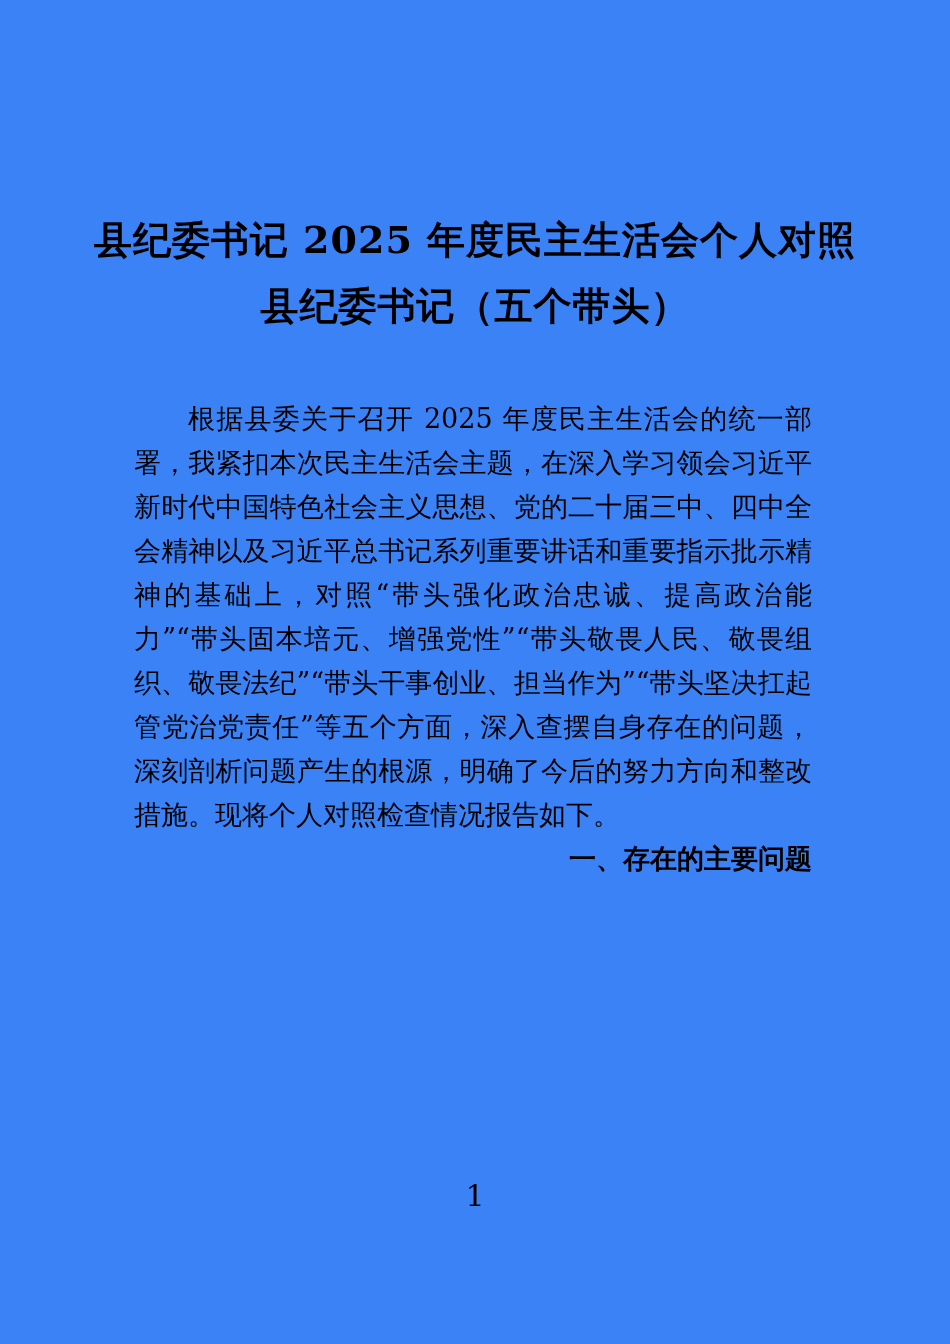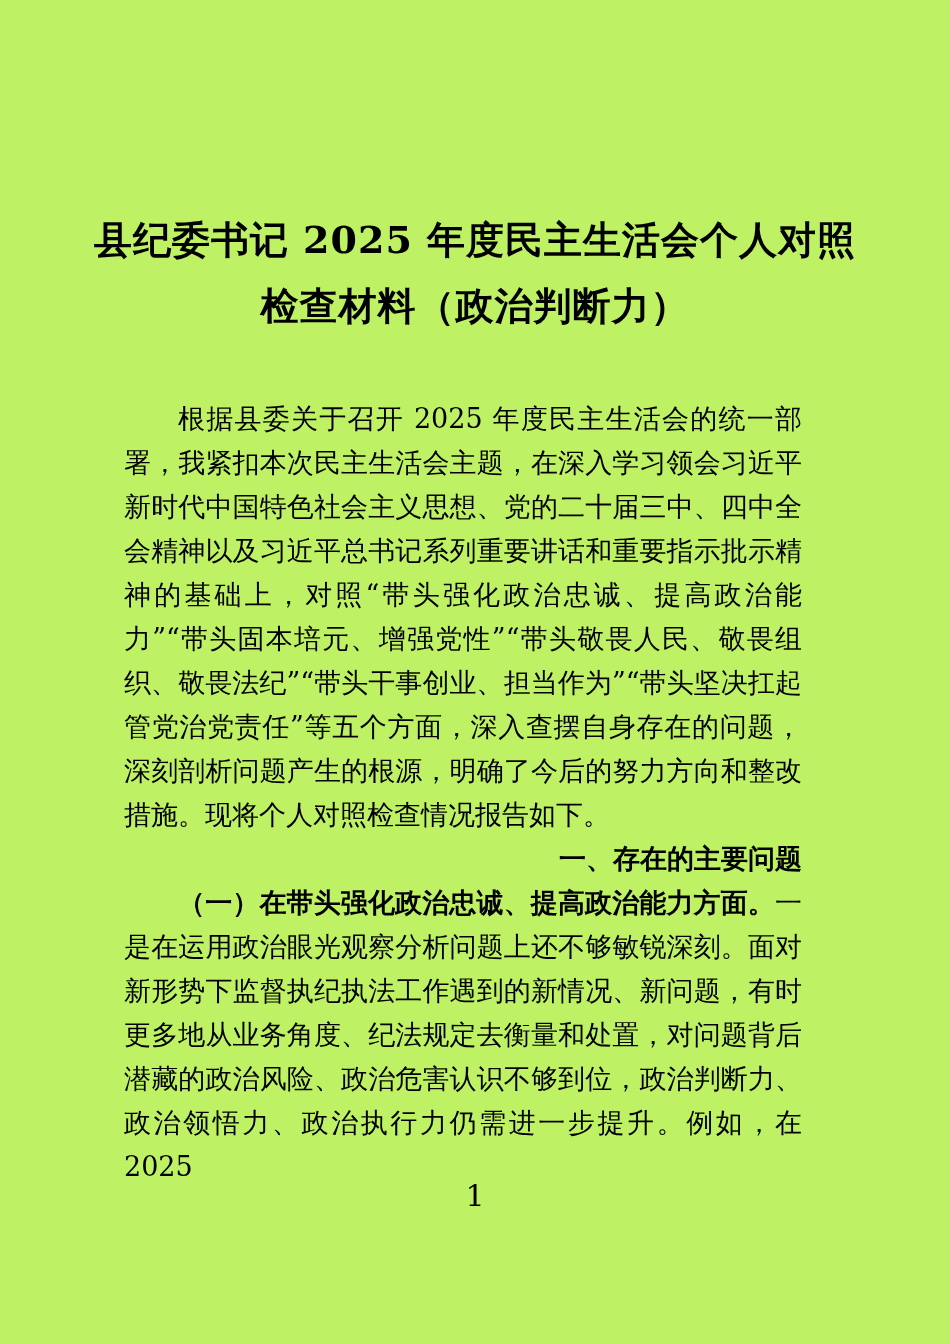--- a/index.html
+++ b/index.html
@@ -4,21 +4,21 @@
 <style>
   html, body {
     margin: 0;
     padding: 0;
     background: #ffffff;
   }
   .page {
     position: relative;
     width: 950px;
     height: 1344px;
-    background: #bef264;
+    background: #3b82f6;
     color: #000000;
     overflow: hidden;
     font-family: "DejaVu Serif", "Liberation Serif", serif;
   }
   .doc-title {
     position: absolute;
     top: 182px;
     left: 0;
     width: 100%;
     text-align: center;
@@ -26,21 +26,21 @@
     font-size: 38px;
     line-height: 66px;
     font-family: "DejaVu Serif", "Liberation Serif", serif;
     letter-spacing: 1px;
   }
   .doc-title .title-line {
     display: block;
   }
   .doc-body {
     position: absolute;
-    left: 124px;
+    left: 134px;
     top: 397px;
     width: 678px;
     font-size: 27px;
     line-height: 44px;
     text-align: justify;
     text-justify: inter-character;
   }
   .doc-body p {
     margin: 0;
     padding: 0;
@@ -70,26 +70,25 @@
     font-family: "DejaVu Serif", "Liberation Serif", serif;
   }
 </style>
 </head>
 <body>
 
 <div class="page">
 
   <h1 class="doc-title">
     <span class="title-line">县纪委书记 2025 年度民主生活会个人对照</span>
-    <span class="title-line">检查材料（政治判断力）</span>
+    <span class="title-line">县纪委书记（五个带头）</span>
   </h1>
 
   <div class="doc-body">
     <p>根据县委关于召开 2025 年度民主生活会的统一部署，我紧扣本次民主生活会主题，在深入学习领会习近平新时代中国特色社会主义思想、党的二十届三中、四中全会精神以及习近平总书记系列重要讲话和重要指示批示精神的基础上，对照“带头强化政治忠诚、提高政治能力”“带头固本培元、增强党性”“带头敬畏人民、敬畏组织、敬畏法纪”“带头干事创业、担当作为”“带头坚决扛起管党治党责任”等五个方面，深入查摆自身存在的问题，深刻剖析问题产生的根源，明确了今后的努力方向和整改措施。现将个人对照检查情况报告如下。</p>
 
     <h2 class="section-heading">一、存在的主要问题</h2>
 
-    <p><span class="subsection-lead">（一）在带头强化政治忠诚、提高政治能力方面。</span><span>一是在运用政治眼光观察分析问题上还不够敏锐深刻。面对新形势下监督执纪执法工作遇到的新情况、新问题，有时更多地从业务角度、纪法规定去衡量和处置，对问题背后潜藏的政治风险、政治危害认识不够到位，政治判断力、政治领悟力、政治执行力仍需进一步提升。例如，在 2025</span></p>
   </div>
 
   <div class="page-number">1</div>
 
 </div>
 
 </body></html>

